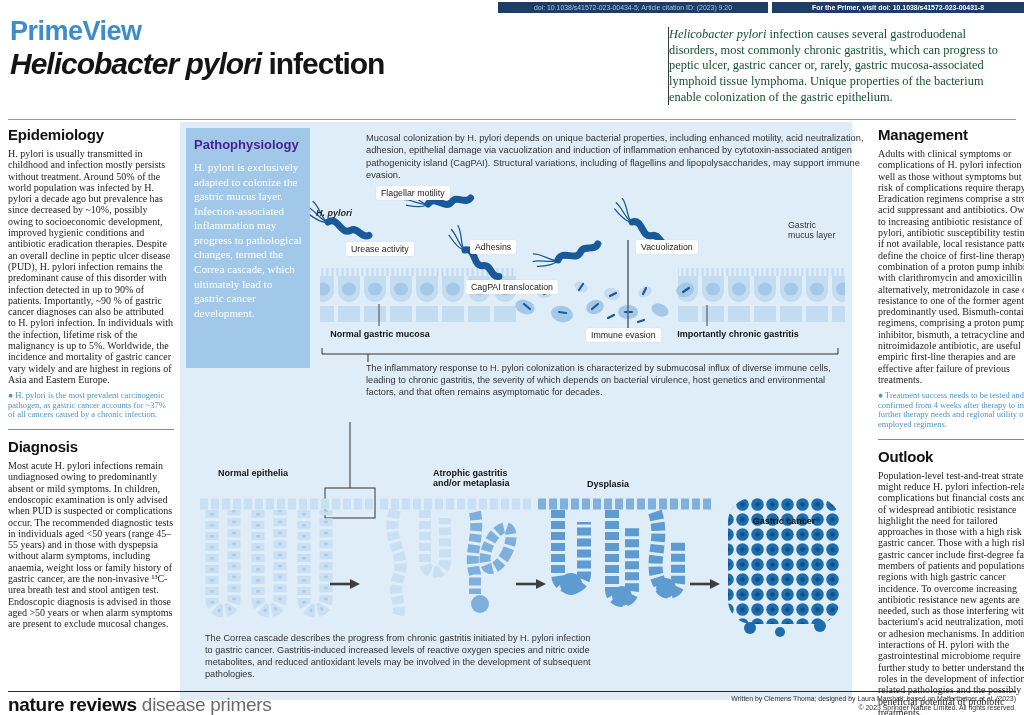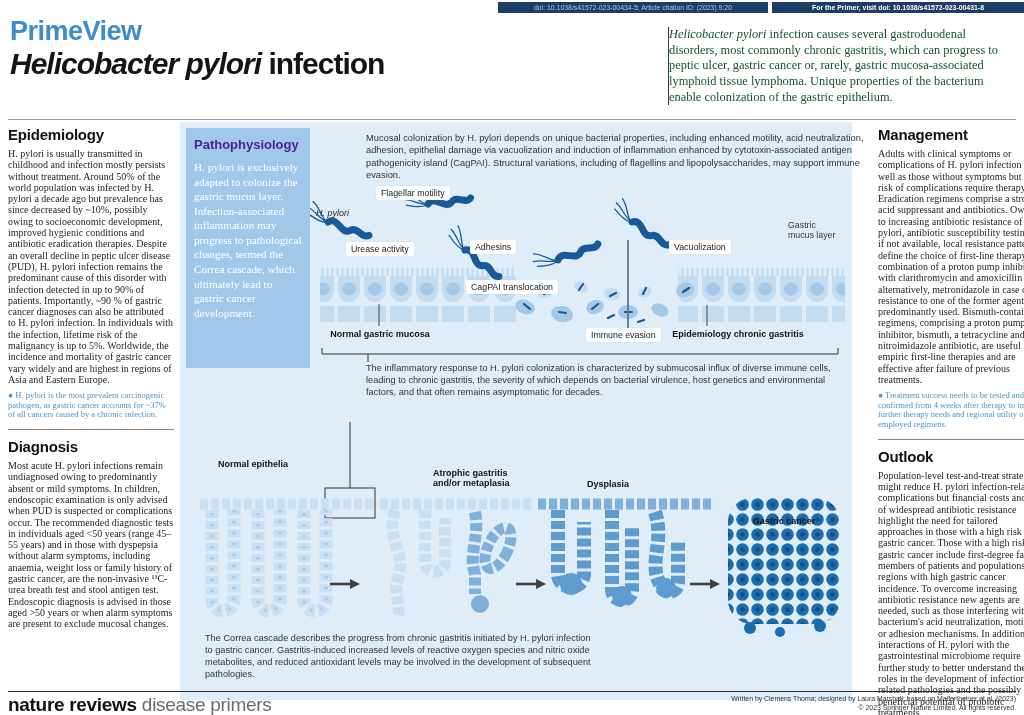--- a/index.html
+++ b/index.html
@@ -32,21 +32,21 @@
   .sec + .sec { border-top:1px solid #8a8a8a; margin-top:9px; padding-top:8px; }
   
   .panel { position:absolute; left:180px; top:122px; width:672px; height:578px; background:#dfedf8; }
   .panel svg.art { position:absolute; left:0; top:0; }
   .pathobox { position:absolute; left:6px; top:6px; width:124px; height:240px; background:#a1c8e9; padding:9px 8px; }
   .pathobox h2 { font-size:13px; font-weight:bold; color:#4c1d95; margin-bottom:8px; }
   .pathobox .body { font-family:"Liberation Serif", serif; font-size:11.2px; line-height:1.3; color:#ffffff; }
   .panel-intro { position:absolute; left:150px; top:10px; width:508px; font-size:9.3px; line-height:1.32; color:#333;margin-left:36px; }
   .chip { position:absolute; background:#fff; border-radius:2px; padding:2px 5px; font-size:8.8px; color:#222; white-space:nowrap; box-shadow:0 0 0 0.5px rgba(0,0,0,0.04); }
   .freelabel { position:absolute; font-size:9px; color:#2a2a2a; }
-  .freelabel.it { font-style:italic; }
+  .freelabel.it { font-style:italic;font-weight:bold; }
   .boldlabel { position:absolute; font-size:9px; font-weight:bold; color:#141414; }
   .center { text-align:center; }
   .note { position:absolute; font-size:9.2px; line-height:1.3; color:#333; }
   
   .ftr-rule { position:absolute; left:8px; right:8px; top:691px; border-top:1.5px solid #2a2a2a; }
   .brand { position:absolute; left:8px; top:694px; font-size:19px; letter-spacing:-0.3px; }
   .brand .b { font-weight:bold; color:#111; }
   .brand .l { color:#6b6b6b; }
   .credits { position:absolute; right:8px; top:694px; text-align:right; font-size:6.9px; line-height:1.35; color:#333; }
 </style>
@@ -230,29 +230,29 @@
       <div class="body">H. pylori is exclusively adapted to colonize the gastric mucus layer. Infection-associated inflammation may progress to pathological changes, termed the Correa cascade, which ultimately lead to gastric cancer development.</div>
     </div>
 
     <div class="panel-intro">Mucosal colonization by H. pylori depends on unique bacterial properties, including enhanced motility, acid neutralization, adhesion, epithelial damage via vacuolization and induction of inflammation enhanced by cytotoxin-associated antigen pathogenicity island (CagPAI). Structural variations, including of flagellins and lipopolysaccharides, may support immune evasion.</div>
 
     <div class="freelabel it" style="left:136px; top:86px;">H. pylori</div>
     <div class="chip" style="left:196px; top:64px;">Flagellar motility</div>
     <div class="chip" style="left:166px; top:120px;">Urease activity</div>
     <div class="chip" style="left:290px; top:118px;">Adhesins</div>
     <div class="chip" style="left:256px; top:158px;margin-left:30px;">CagPAI translocation</div>
-    <div class="chip" style="left:489px; top:118px;">Vacuolization</div>
+    <div class="chip" style="left:456px; top:118px;">Vacuolization</div>
     <div class="freelabel" style="left:608px; top:98px; width:54px; font-size:8.8px; color:#333;">Gastric mucus layer</div>
     <div class="boldlabel center" style="left:144px; top:207px; width:112px;">Normal gastric mucosa</div>
     <div class="chip" style="left:406px; top:206px;">Immune evasion</div>
-    <div class="boldlabel center" style="left:478px; top:207px; width:160px;">Epidemiology chronic gastritis</div>
+    <div class="boldlabel center" style="left:478px; top:207px; width:160px;">Importantly chronic gastritis</div>
 
     <div class="note" style="left:186px; top:241px; width:468px;">The inflammatory response to H. pylori colonization is characterized by submucosal influx of diverse immune cells, leading to chronic gastritis, the severity of which depends on bacterial virulence, host genetics and environmental factors, and that often remains asymptomatic for decades.</div>
 
-    <div class="boldlabel center" style="left:18px; top:337px; width:110px;">Normal epithelia</div>
+    <div class="boldlabel center" style="left:18px; top:346px; width:110px;">Normal epithelia</div>
     <div class="boldlabel" style="left:253px; top:346px; width:104px;">Atrophic gastritis and/or metaplasia</div>
     <div class="boldlabel center" style="left:376px; top:357px; width:104px;">Dysplasia</div>
     <div class="boldlabel center" style="left:548px; top:357px; width:112px;margin-top:37px;">Gastric cancer</div>
 
     <div class="note" style="left:25px; top:511px; width:392px;">The Correa cascade describes the progress from chronic gastritis initiated by H. pylori infection to gastric cancer. Gastritis-induced increased levels of reactive oxygen species and nitric oxide metabolites, and reduced antioxidant levels may be involved in the development of subsequent pathologies.</div>
   </div>
 
   <div class="ftr-rule"></div>
   <div class="brand"><span class="b">nature reviews</span> <span class="l">disease primers</span></div>
   <div class="credits">

